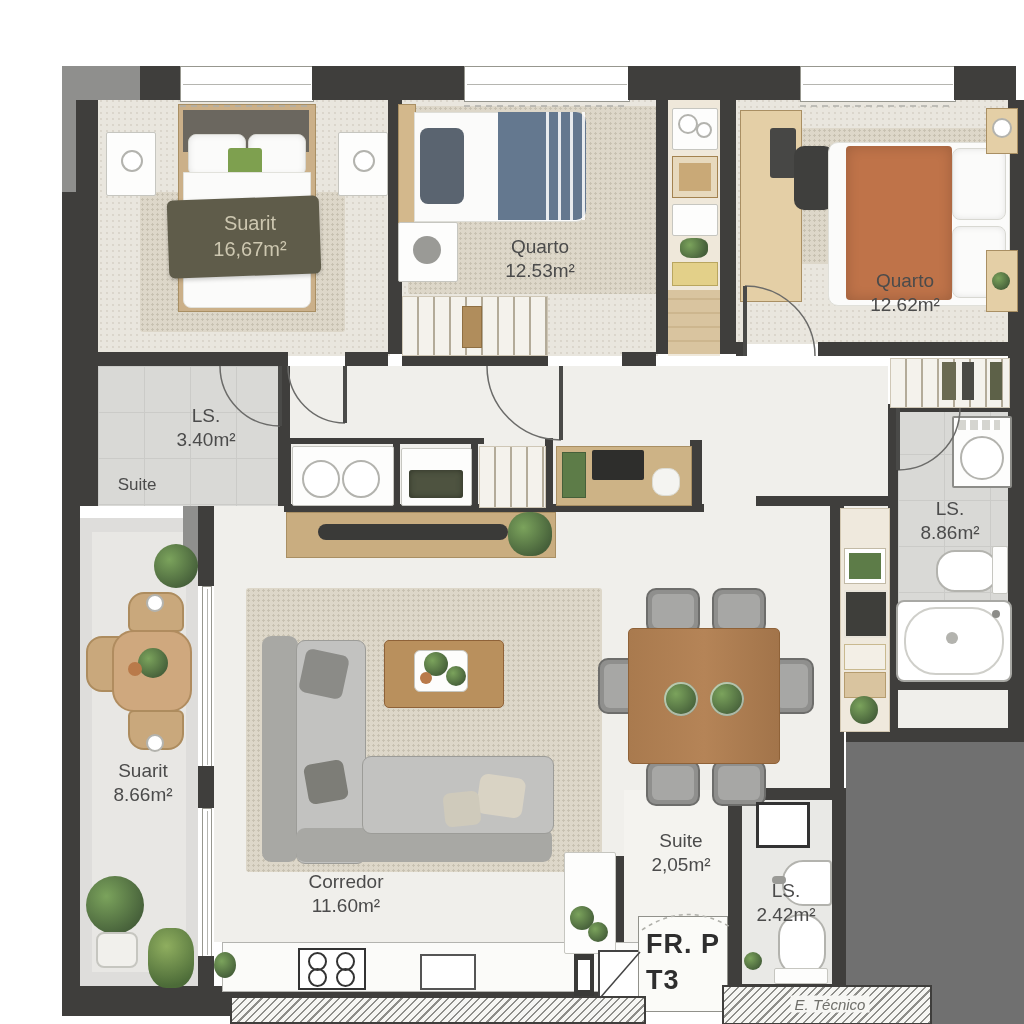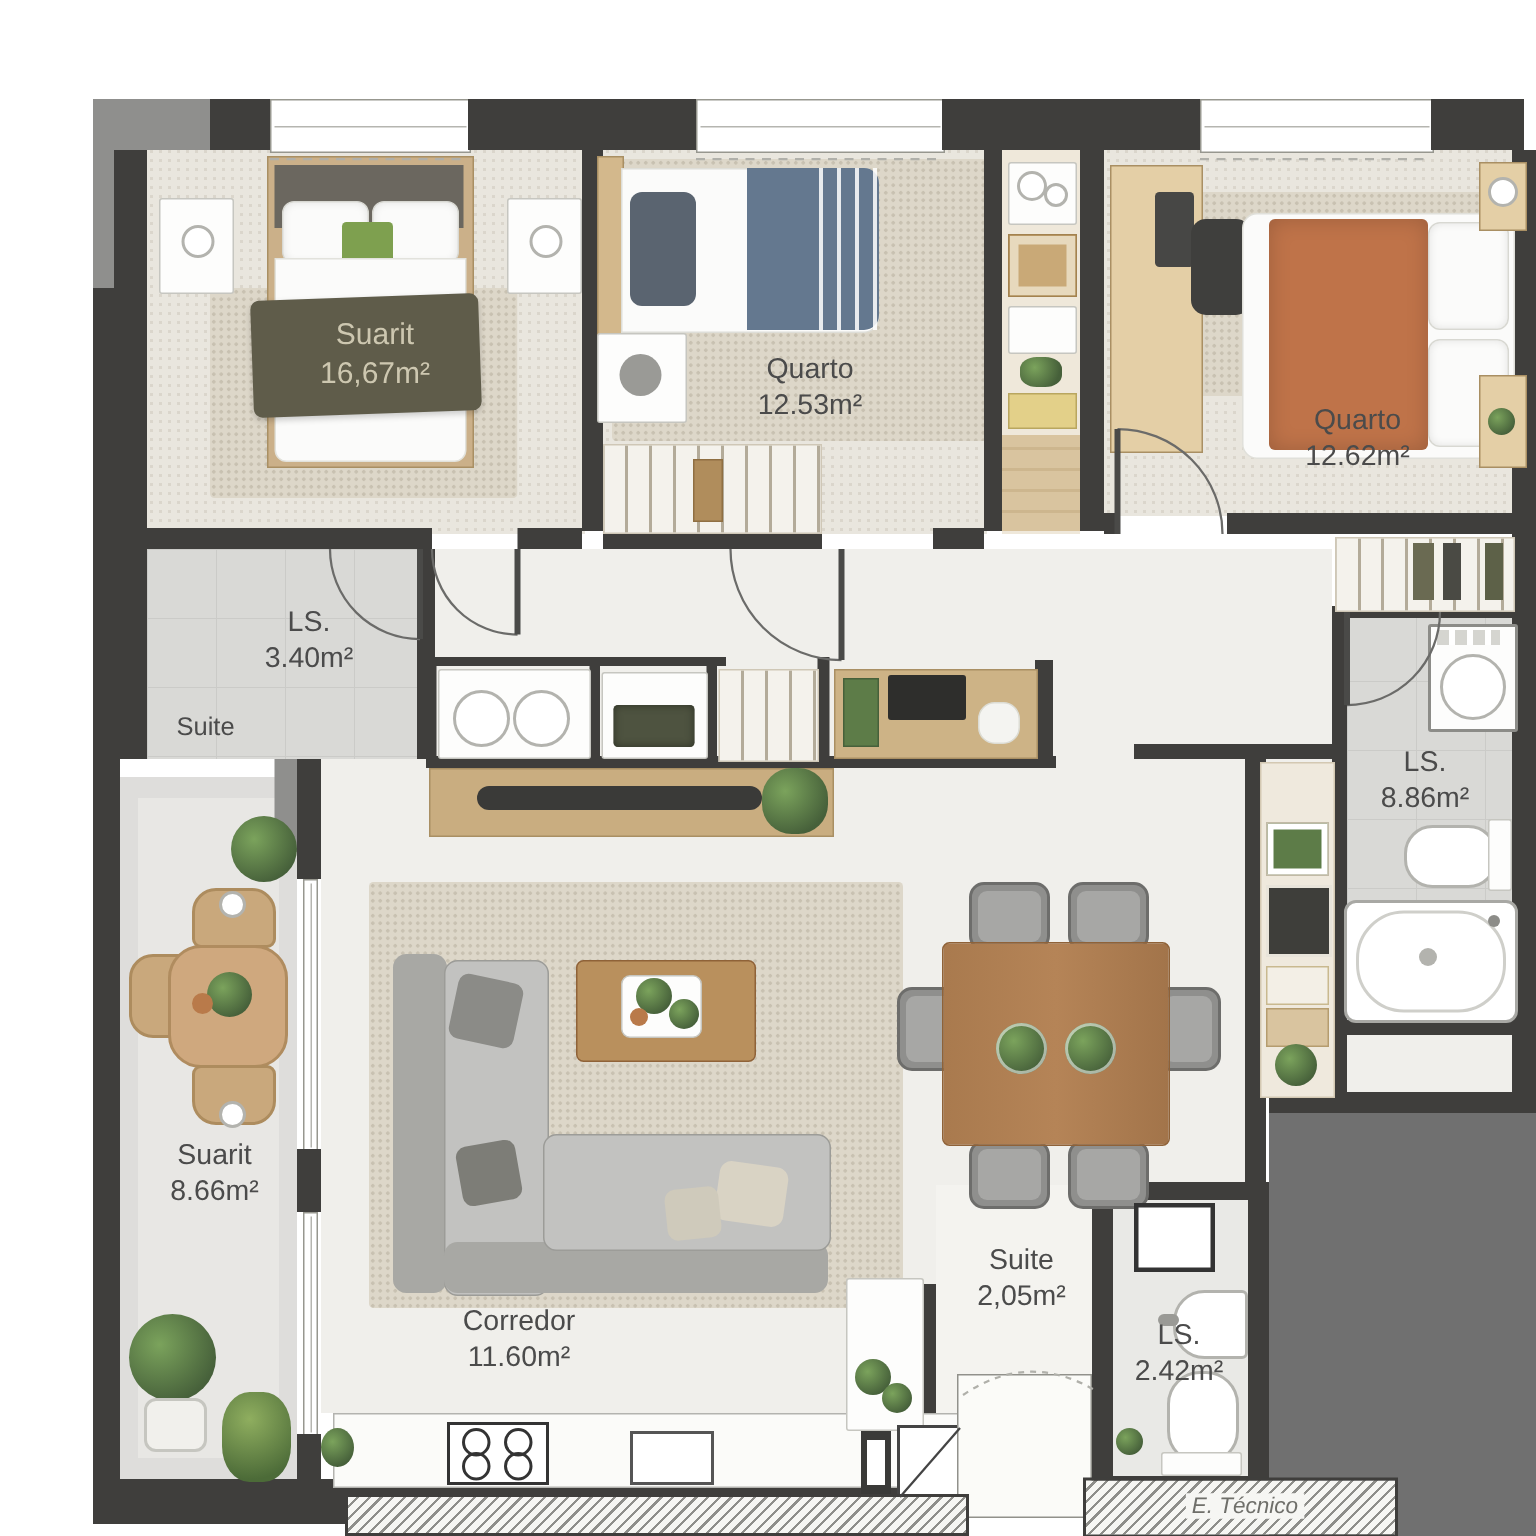--- a/index.html
+++ b/index.html
@@ -320,15 +320,19 @@
     <div>11.60m²</div>
   </div>
   <div class="abs ctr room-label" style="left:681px;top:853px">
     <div>Suite</div>
     <div>2,05m²</div>
   </div>
   <div class="abs ctr room-label" style="left:786px;top:903px">
     <div>LS.</div>
     <div>2.42m²</div>
   </div>
+  <div class="abs stamp" style="left:646px;top:926px">
+    <div>FR. P</div>
+    <div>T3</div>
+  </div>
   <div class="abs ctr tec-label" style="left:830px;top:1004px">E. Técnico</div>
 
 </div>
 
 </body></html>

